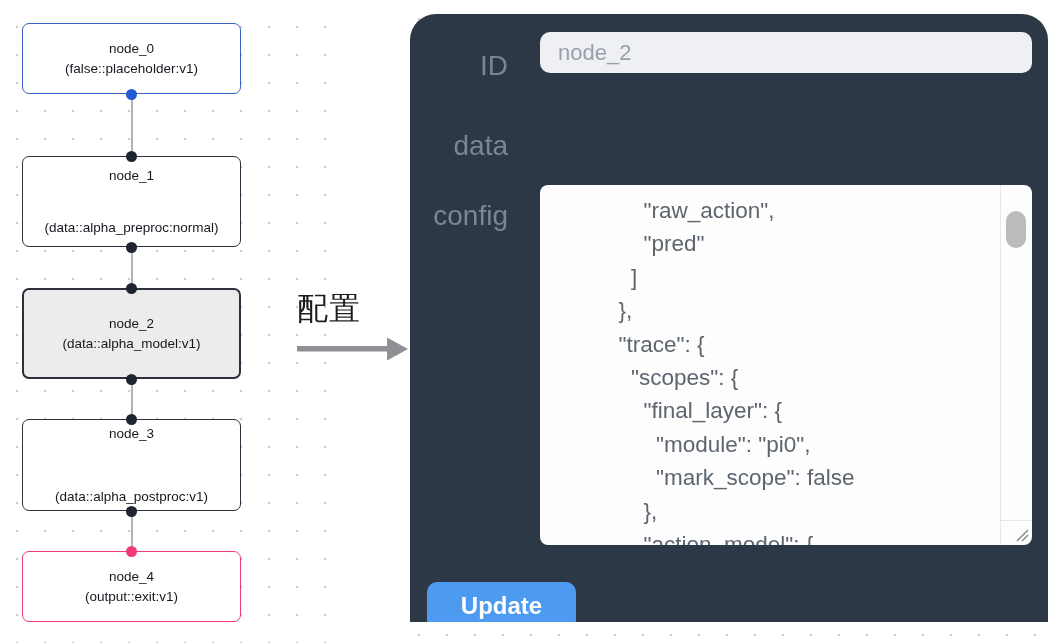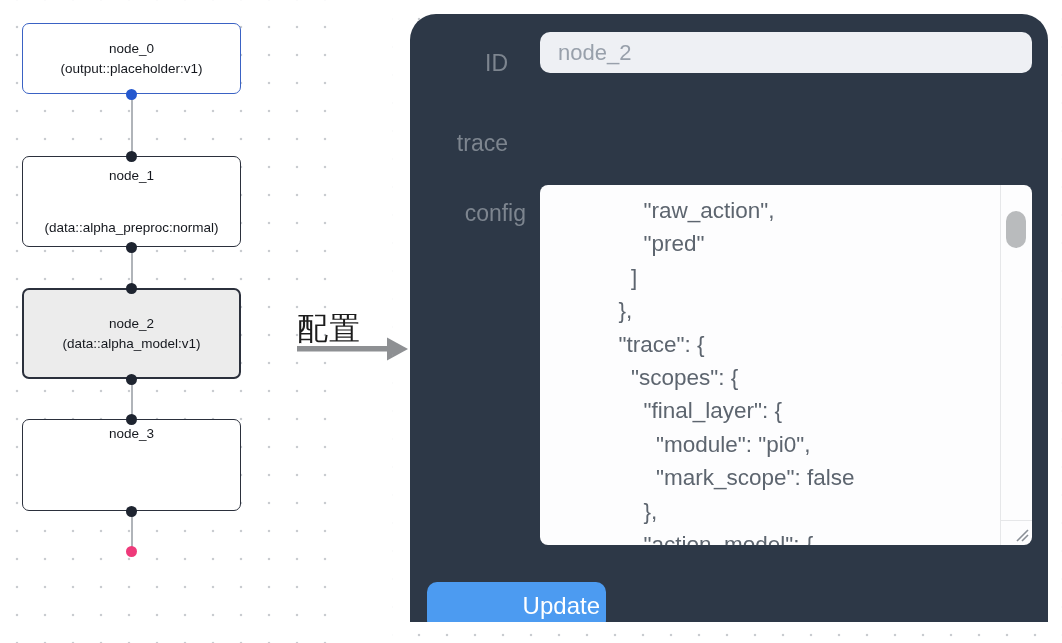--- a/index.html
+++ b/index.html
@@ -44,37 +44,37 @@
 
   .handle{
     position:absolute;left:126px;width:11px;height:11px;border-radius:50%;
     background:#1e2430;cursor:crosshair;
   }
   .handle.blue{background:#2458cf;}
   .handle.pink{background:#ee3a7a;}
 
   
   #annotation-label{
-    position:absolute;left:297px;top:308px;width:110px;
+    position:absolute;left:297px;top:288px;width:110px;
     font-size:31px;color:#1c1c1c;letter-spacing:1px;
   }
   #annotation-arrow{position:absolute;left:297px;top:336px;}
 
   
   #config-panel{
     position:absolute;left:410px;top:14px;width:638px;height:608px;
     background:#2d3847;border-radius:26px 26px 0 0;overflow:hidden;
   }
   .field-label{
     position:absolute;left:0;width:98px;text-align:right;
-    color:#7d858f;font-size:23px;
+    color:#7d858f;font-size:28px;
   }
   #id-label{top:36px;}
   #type-label{top:116px;}
-  #config-label{top:186px;padding-left:18px;}
+  #config-label{top:186px;}
   .panel-input{
     position:absolute;left:130px;width:492px;box-sizing:border-box;
     background:#eef0f4;border:none;border-radius:10px;
     font-family:"Liberation Sans","DejaVu Sans",sans-serif;
     font-size:22px;color:#98a0ab;padding:0 18px;outline:none;
   }
   #id-input{top:18px;height:41px;}
   #type-input{top:96px;height:42px;}
 
   #config-box{
@@ -95,46 +95,51 @@
     background:#b9bbbd;border-radius:10px;cursor:pointer;
   }
   #config-resize-corner{
     position:absolute;right:0;bottom:0;width:32px;height:25px;
     border-left:1px solid #e6e7e9;border-top:1px solid #e6e7e9;
     box-sizing:border-box;cursor:nwse-resize;
   }
   #config-resize-corner svg{position:absolute;right:3px;bottom:3px;}
 
   #update-button{
-    position:absolute;left:17px;top:568px;width:179px;height:48px;
+    position:absolute;left:17px;top:568px;width:149px;height:48px;
     background:#4c9bf1;border:none;border-radius:10px;
-    color:#ffffff;font-size:24px;font-weight:normal;
+    color:#ffffff;font-size:24px;font-weight:bold;
     font-family:"Liberation Sans","DejaVu Sans",sans-serif;
-    cursor:pointer;text-align:right;
+    cursor:pointer;text-align:center;
   }
 </style>
 </head>
 <body>
 
 <div id="flow-canvas" class="dot-grid">
 
   <div class="node" id="node-0">
     <div class="node-title">node_0</div>
-    <div class="node-subtitle">(output::placeholder:v1)</div>
+    <div class="node-subtitle">(false::placeholder:v1)</div>
   </div>
   <div class="node" id="node-1">
     <div class="node-title">node_1</div>
     <div class="node-subtitle">(data::alpha_preproc:normal)</div>
   </div>
   <div class="node" id="node-2">
     <div class="node-title">node_2</div>
     <div class="node-subtitle">(data::alpha_model:v1)</div>
   </div>
   <div class="node" id="node-3">
     <div class="node-title">node_3</div>
+    <div class="node-subtitle">(data::alpha_postproc:v1)</div>
+  </div>
+  <div class="node" id="node-4">
+    <div class="node-title">node_4</div>
+    <div class="node-subtitle">(output::exit:v1)</div>
   </div>
 
   <div class="edge" id="edge-0"></div>
   <div class="edge" id="edge-1"></div>
   <div class="edge" id="edge-2"></div>
   <div class="edge" id="edge-3"></div>
 
   <div class="handle blue" style="top:89px"></div>
   <div class="handle" style="top:150.5px"></div>
   <div class="handle" style="top:241.5px"></div>
@@ -153,21 +158,21 @@
   </svg>
 </div>
 
 <div id="panel-canvas" class="dot-grid"></div>
 
 <div id="config-panel">
 
   <div class="field-label" id="id-label">ID</div>
   <input class="panel-input" id="id-input" type="text" value="node_2" style="">
 
-  <div class="field-label" id="type-label">trace</div>
+  <div class="field-label" id="type-label">data</div>
 
   <div class="field-label" id="config-label">config</div>
 
   <div id="config-box">
     <div id="config-lines">
       <div class="cfg-line">              "raw_action",</div>
       <div class="cfg-line">              "pred"</div>
       <div class="cfg-line">            ]</div>
       <div class="cfg-line">          },</div>
       <div class="cfg-line">          "trace": {</div>

